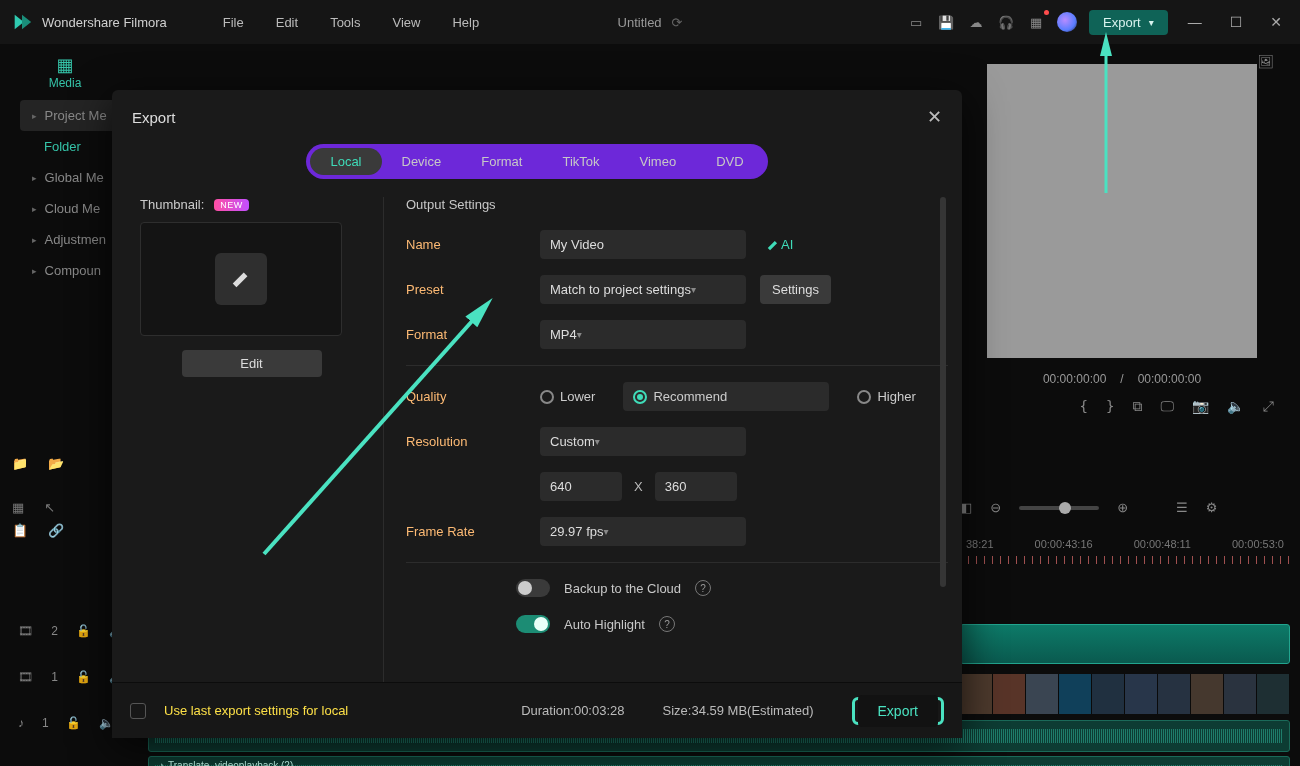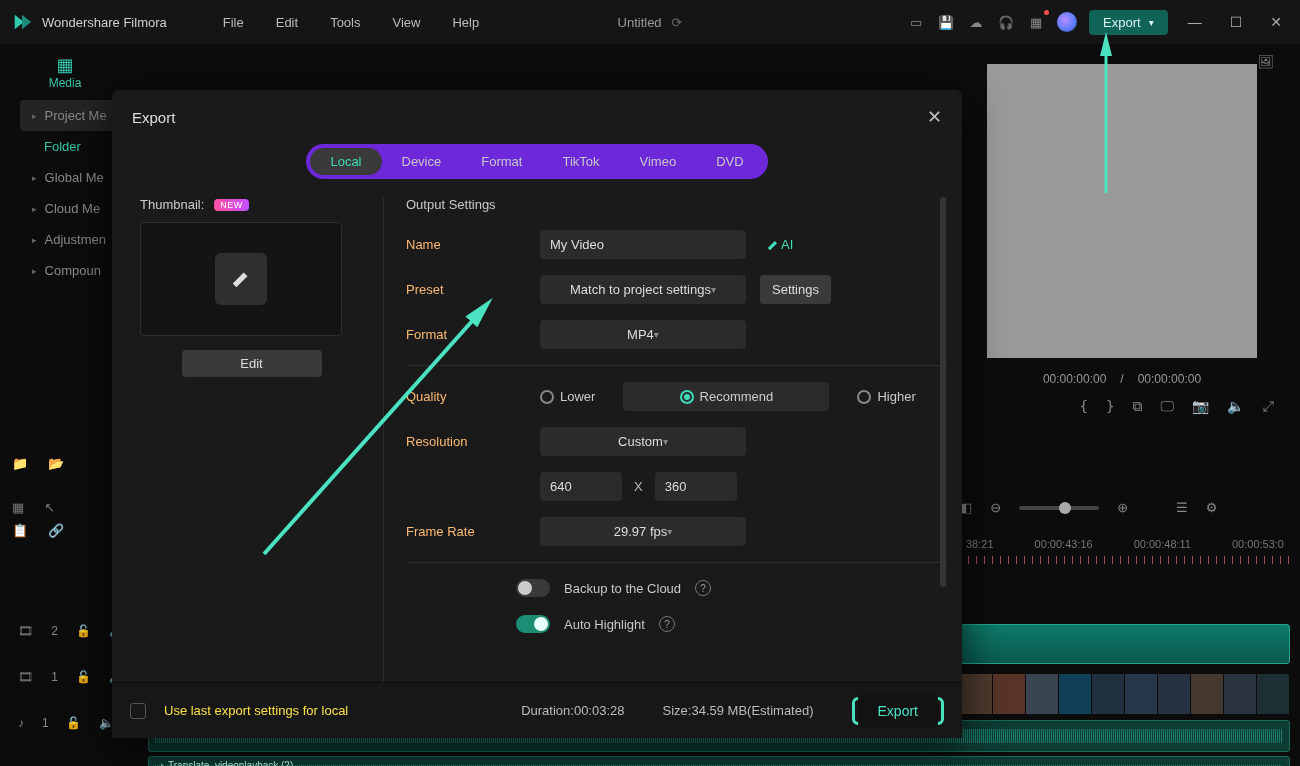--- a/index.html
+++ b/index.html
@@ -84,21 +84,21 @@
   .new-badge { background: linear-gradient(90deg,#ff4fa3,#c24fff); color:#fff; font-size:9px; padding:1px 6px; border-radius:4px; letter-spacing:.5px;}
   .thumb-box { width:202px; height:114px; background:#141414; border:1px solid #2e2e2e; border-radius:4px; display:flex; align-items:center; justify-content:center;}
   .pencil-sq { width:52px; height:52px; background:#2f2f2f; border-radius:6px; display:flex; align-items:center; justify-content:center;}
   .edit-btn { width:140px; margin:14px auto 0; background:#3a3a3a; color:#ddd; text-align:center; padding:6px 0; border-radius:4px; cursor:pointer; font-size:13px; display:block;}
 
   .dlg-right { flex:1; padding-left:22px; position:relative; overflow:hidden;}
   .sec-title { color:#c8c8c8; font-size:13px; margin-bottom:18px;}
   .form-row { display:flex; align-items:center; margin-bottom:16px;}
   .form-lbl { width:134px; text-align:left; color:#fdba74; font-size:13px; padding-right:25px;}
   .txt-in { background:#2b2b2b; border:none; color:#ddd; padding:7px 10px; border-radius:4px; font-size:13px; width:206px;}
-  .sel { background:#2b2b2b; color:#ddd; padding:7px 10px; border-radius:4px; width:206px; display:flex; justify-content:center; align-items:center; cursor:pointer; font-size:13px;}
+  .sel { background:#2b2b2b; color:#ddd; padding:7px 10px; border-radius:4px; width:206px; display:flex; justify-content:flex-start; align-items:center; cursor:pointer; font-size:13px;}
   .sel .chev { color:#888; font-size:10px;}
   .ai-pencil { margin-left:20px; color:#3fdcb9; display:flex; align-items:center; gap:1px; font-size:13px;}
   .folder-btn { margin-left:auto; margin-right:4px; color:#ccc; cursor:pointer;}
   .settings-btn { margin-left:14px; background:#3a3a3a; color:#ddd; padding:7px 12px; border-radius:4px; cursor:pointer; font-size:13px;}
 
   .separator { height:1px; background:#2c2c2c; margin:8px 0 16px 0;}
 
   .radio-row { display:flex; gap:28px;}
   .radio { display:flex; align-items:center; gap:6px; color:#ccc; font-size:13px; cursor:pointer;}
   .radio .r { width:14px; height:14px; border:2px solid #888; border-radius:50%; display:inline-block;}

